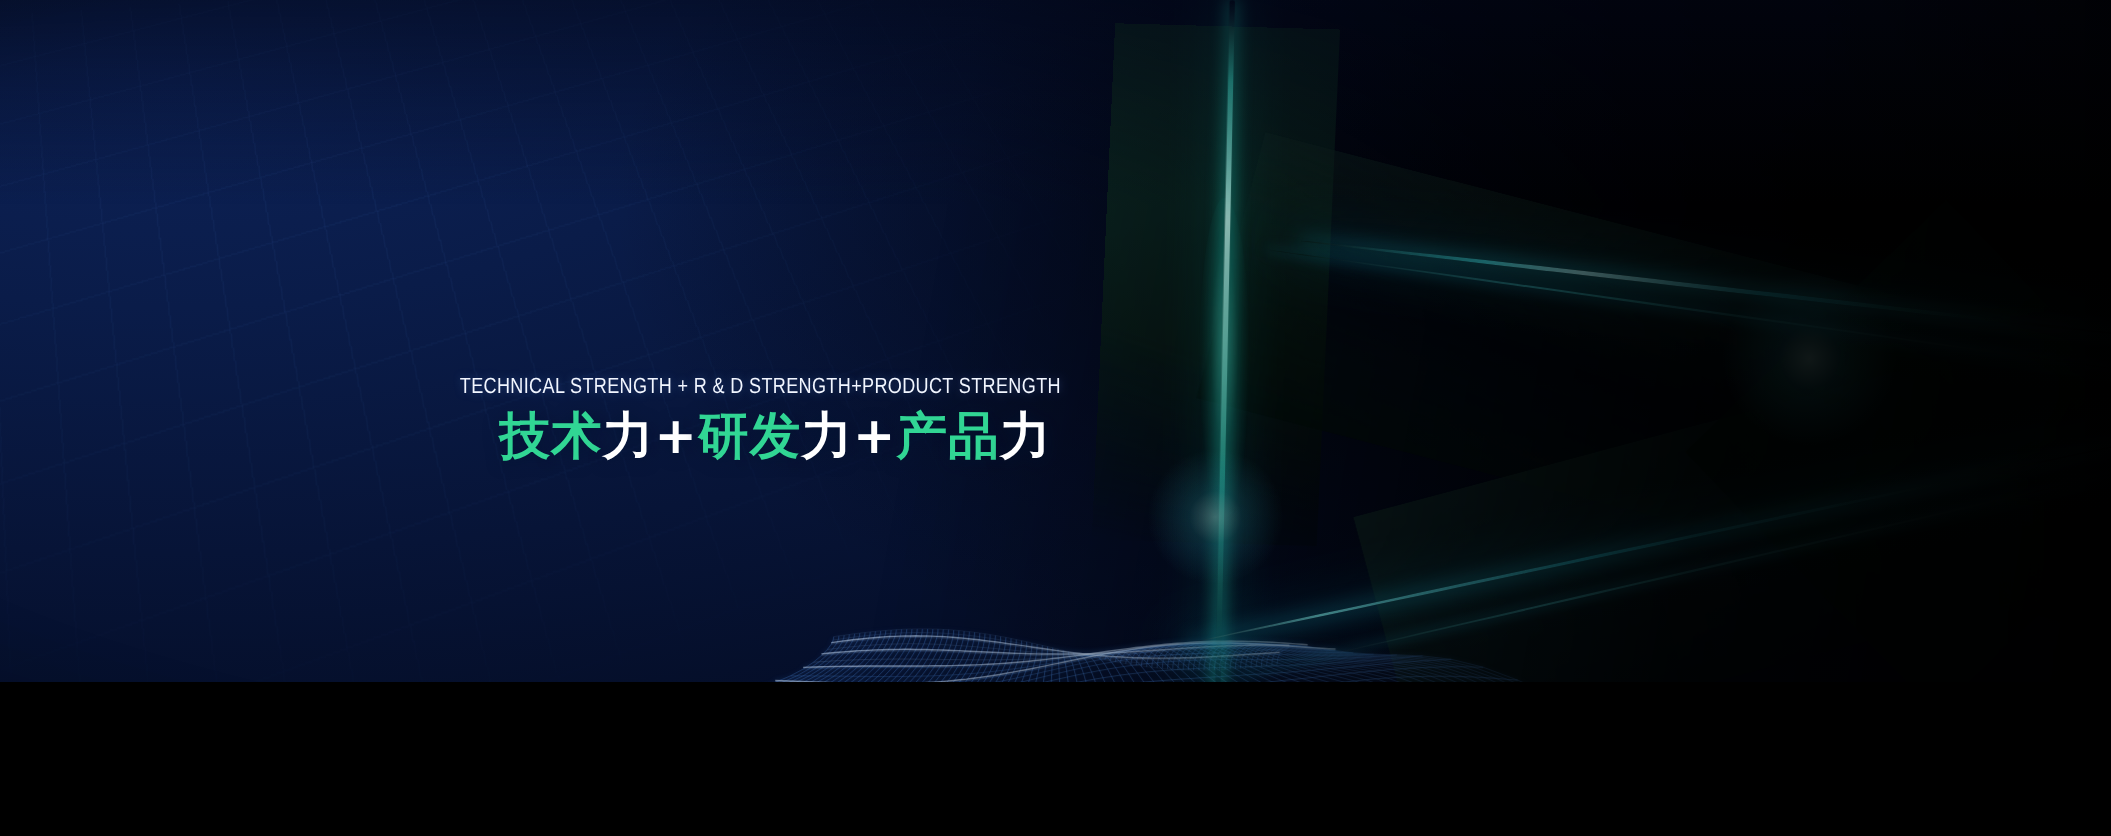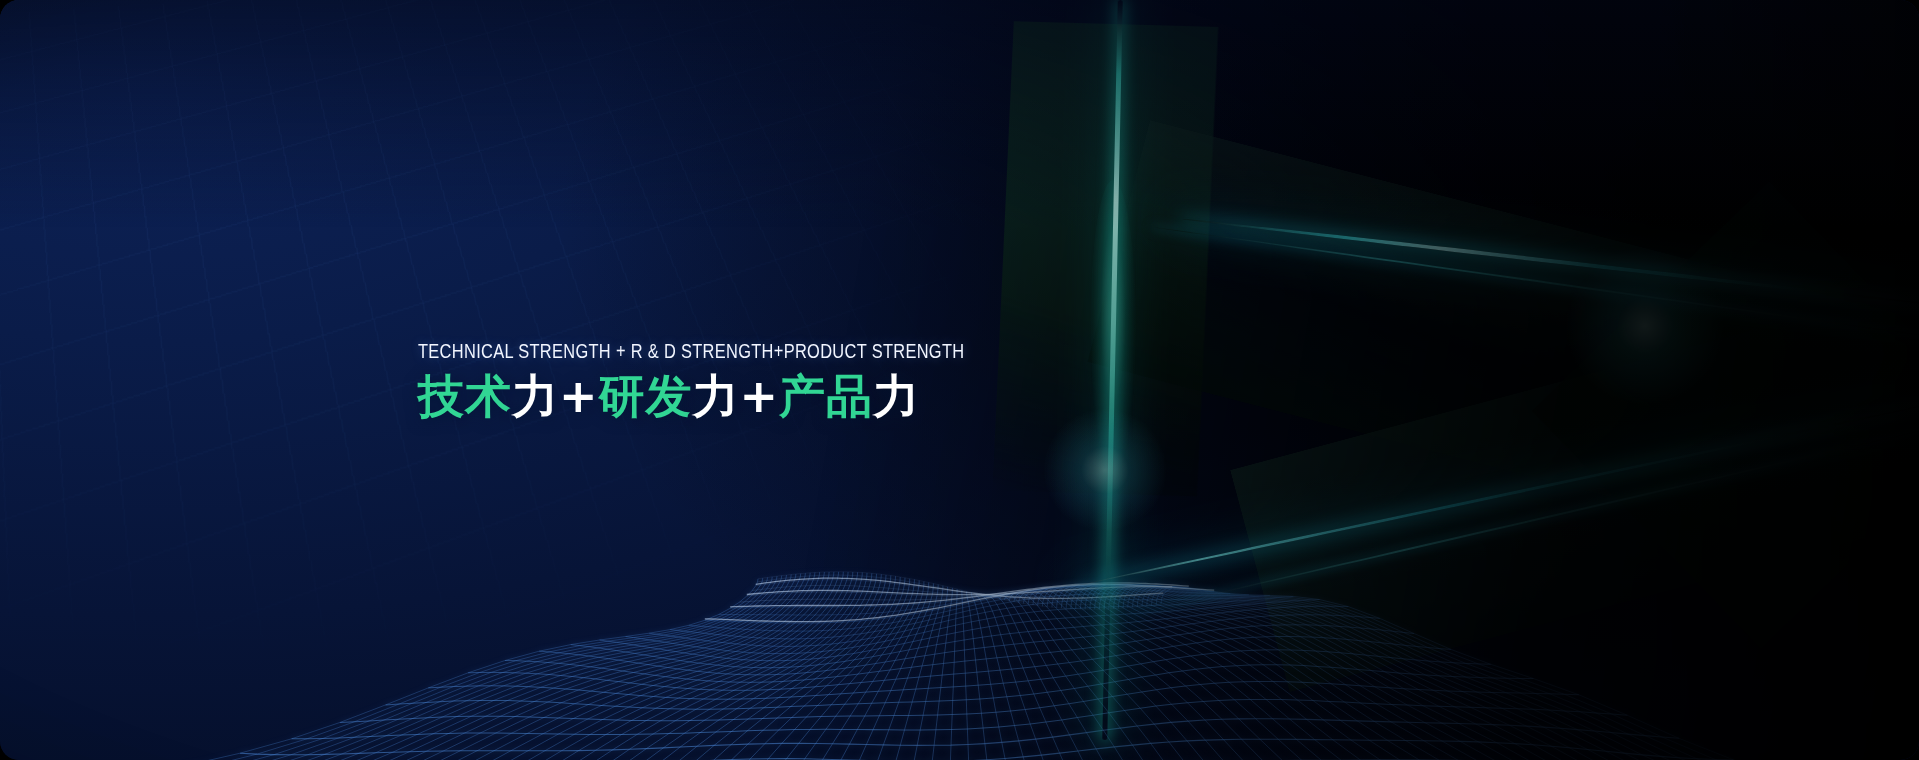--- a/index.html
+++ b/index.html
@@ -1,20 +1,19 @@
 <!DOCTYPE html>
 <html><head>
 <meta charset="utf-8">
 <style>
   html,body{margin:0;padding:0;background:#000;}
   #stage{
-    position:relative;width:1919px;height:760px;overflow:hidden;
+    position:relative;width:1919px;height:620px;overflow:hidden;
     font-family:"Liberation Sans","DejaVu Sans",sans-serif;
     background:#03081d;
-    border-radius:19px;
   }
   .layer{position:absolute;inset:0;pointer-events:none;}
 
   
   #bg-base{
     background:
       radial-gradient(120% 150% at 8% 12%, #0d2257 0%, #0a1c49 22%, #071437 46%, #040d26 68%, #02061a 100%);
   }
   #bg-right-dark{
     background:
@@ -134,20 +133,21 @@
     font-size:20px;letter-spacing:.4px;color:#f2f6ff;
     white-space:nowrap;transform:scaleX(.82);transform-origin:left center;
     font-weight:400;line-height:1.1;
     text-shadow:0 0 10px rgba(110,160,255,.35);
   }
   #headline{
     margin-top:9px;font-size:46px;font-weight:700;letter-spacing:1px;
     white-space:nowrap;line-height:1.12;
     font-family:"DejaVu Sans","Liberation Sans",sans-serif;
     text-shadow:0 2px 14px rgba(0,20,50,.75);
+    margin-left:36px;
   }
   .hl-green{color:#31d694;}
   .hl-white{color:#ffffff;}
 
   
   #vig{
     background:radial-gradient(120% 120% at 50% 50%, rgba(0,0,0,0) 52%, rgba(0,0,0,.40) 88%, rgba(0,0,0,.62) 100%);
   }
   #edge-dark-r{
     background:linear-gradient(90deg, rgba(0,0,0,0) 86%, rgba(0,0,0,.55) 100%);

